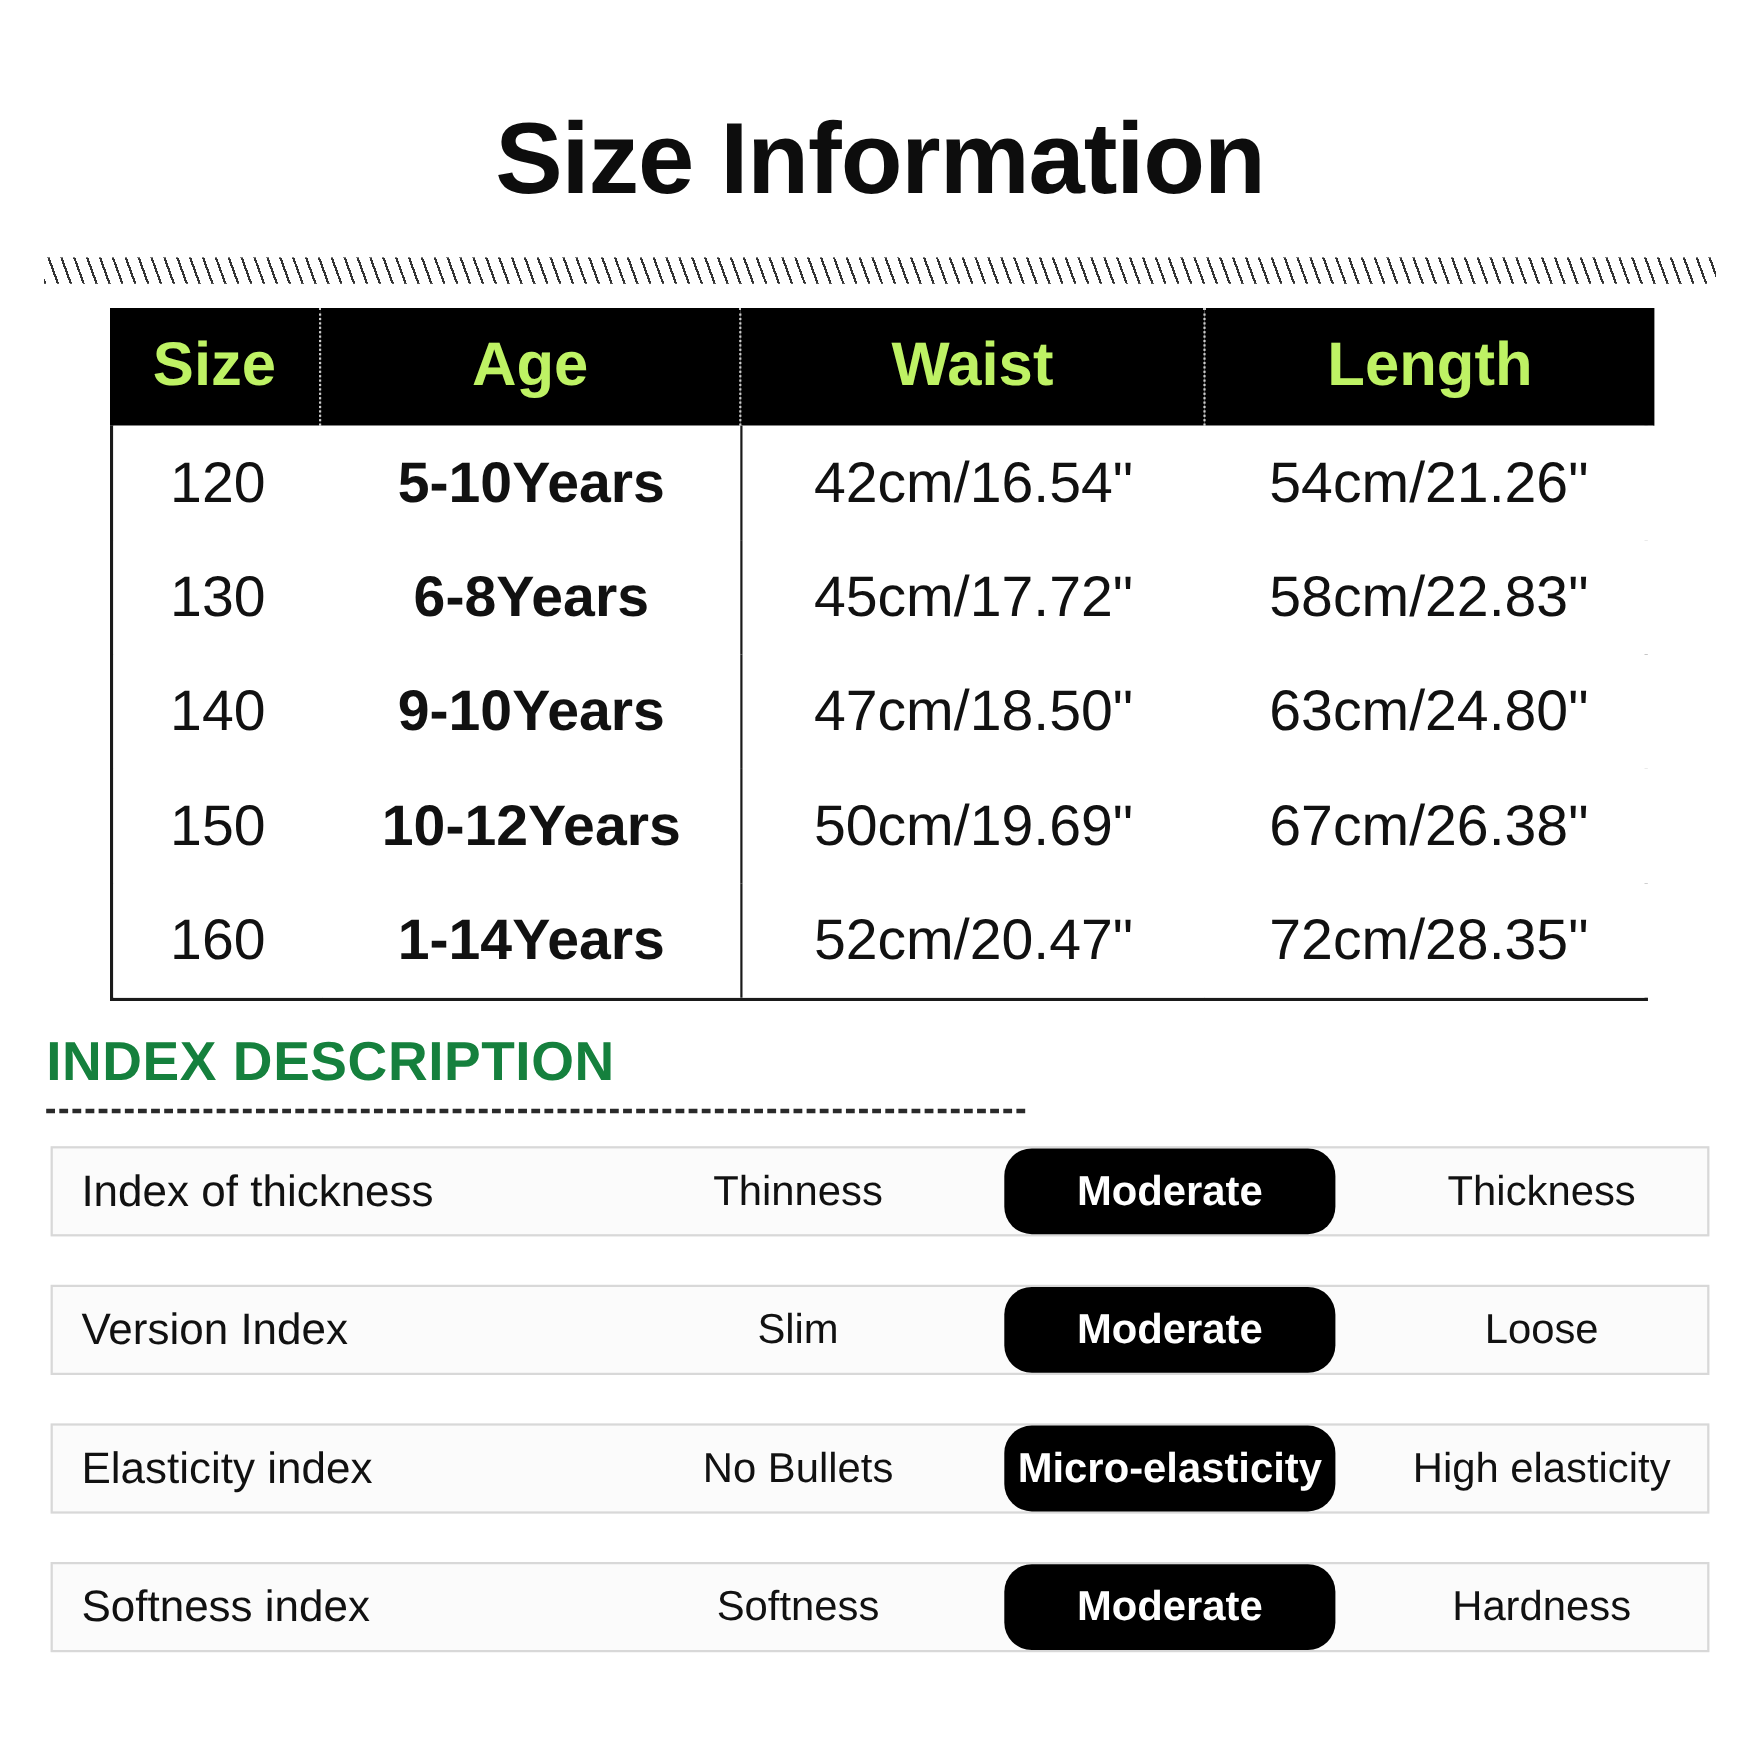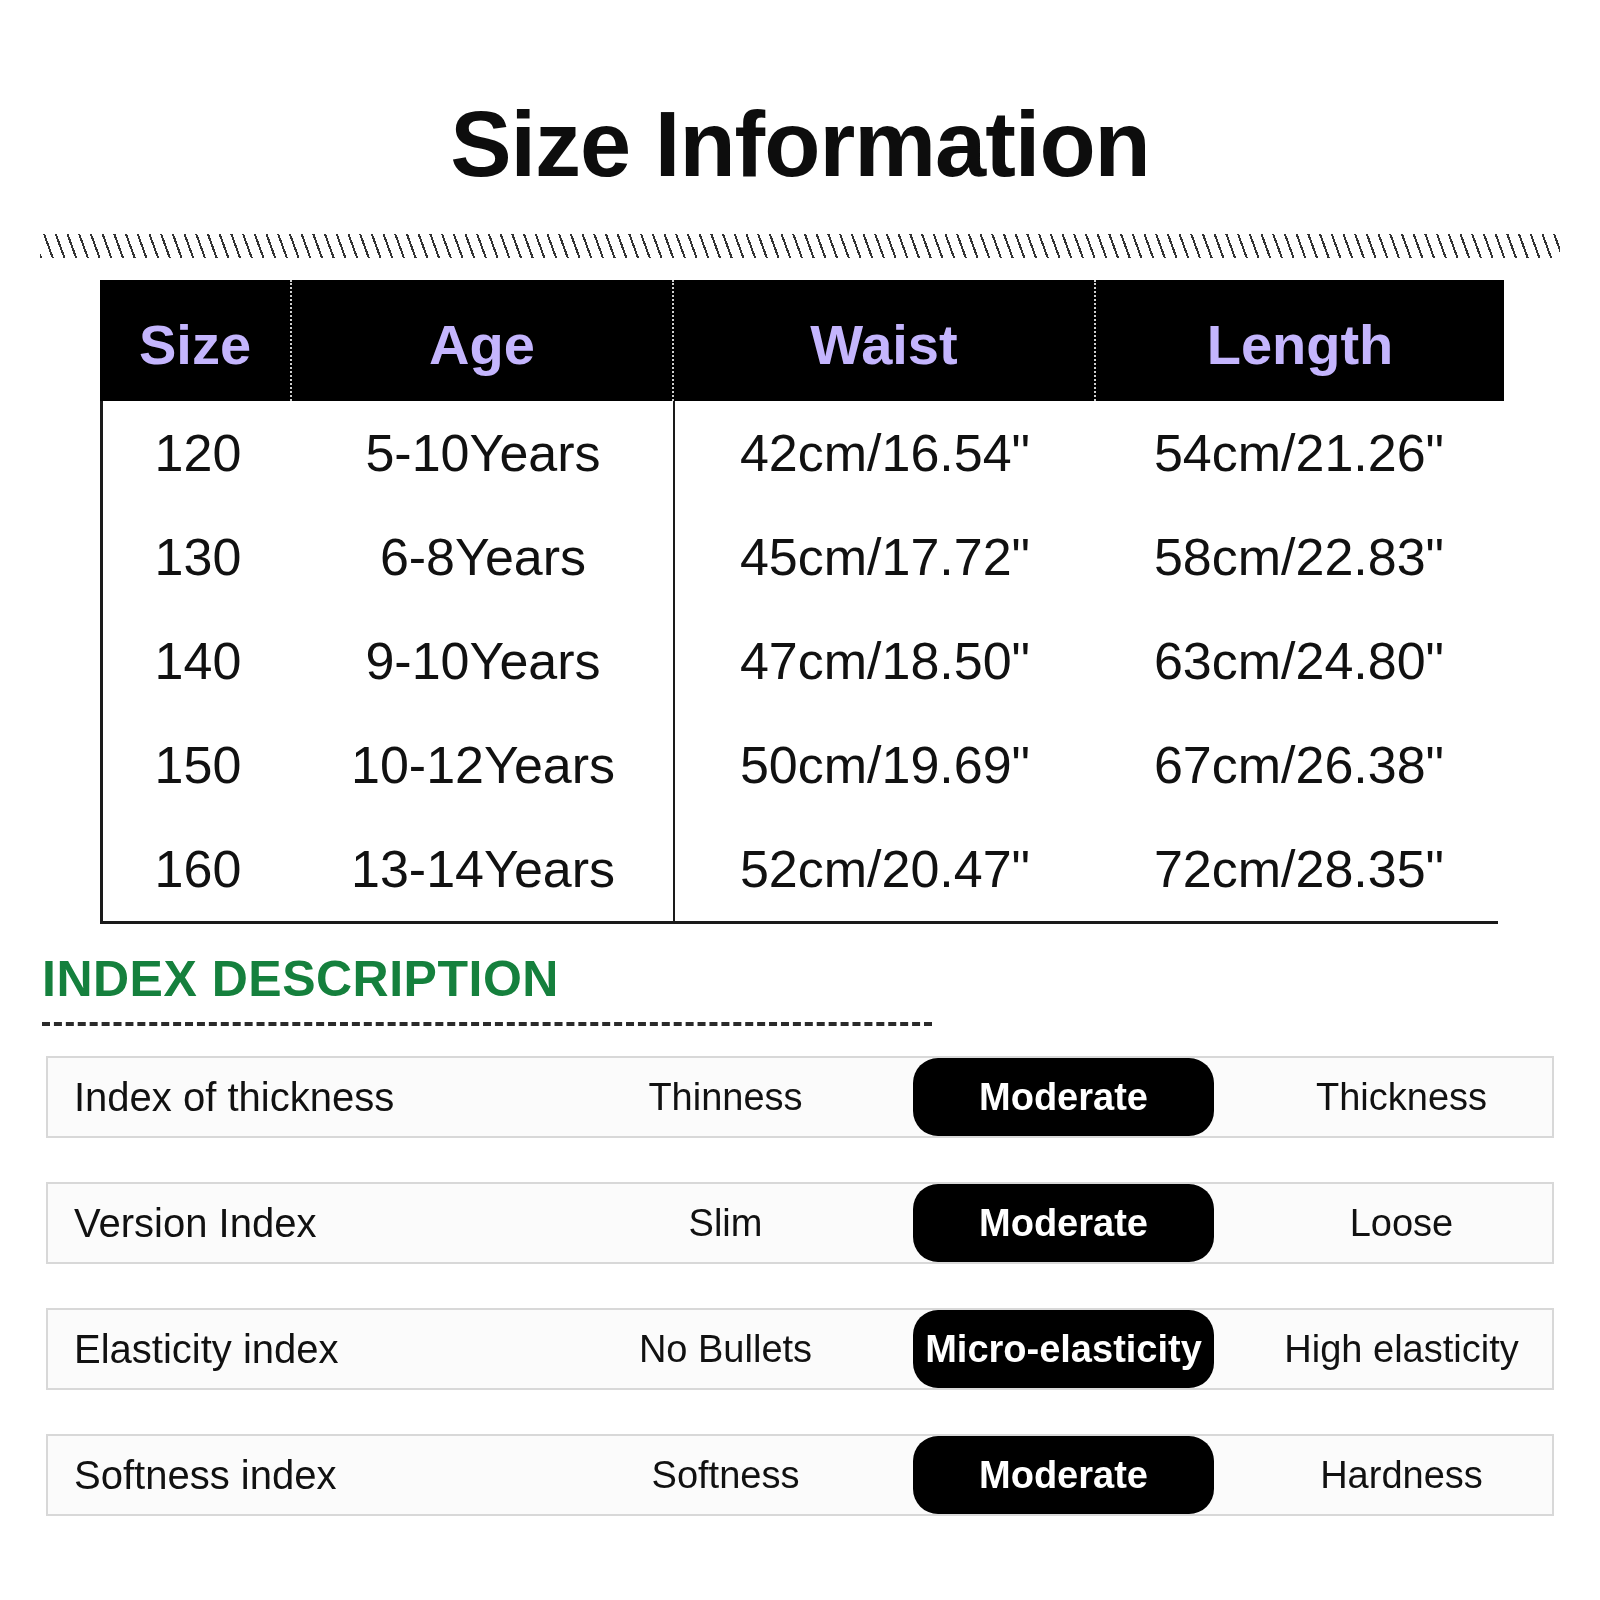--- a/index.html
+++ b/index.html
@@ -42,40 +42,41 @@
 
   
   .size-table {
     margin: 22px 100px 0 100px;
     border-collapse: collapse;
     width: 1398px;
     table-layout: fixed;
   }
   .size-table thead th {
     background: #000000;
-    color: #c4b5fd;
+    color: #bef264;
     font-size: 56px;
     font-weight: bold;
-    padding: 32px 0 24px 0;
+    padding: 18px 0 24px 0;
     text-align: center;
     border-right: 2px dotted #cfcfcf;
   }
   .size-table thead th:last-child { border-right: none; }
 
   .size-table tbody td {
     font-size: 52px;
     text-align: center;
     padding: 22px 0;
     color: #111111;
     border: none;
     background: #ffffff;
     margin-left: 23px;
   }
   .size-table tbody td.col-age {
     border-right: 2px solid #1a1a1a;
+    font-weight: bold;
   }
   .size-table tbody {
     outline: 3px solid #1a1a1a;
   }
   .table-body-wrap {
     border: 3px solid #1a1a1a;
     border-top: none;
     margin: 0 100px;
     width: 1398px;
     box-sizing: border-box;
@@ -172,21 +173,21 @@
         <td>63cm/24.80"</td>
       </tr>
       <tr>
         <td>150</td>
         <td class="col-age">10-12Years</td>
         <td>50cm/19.69"</td>
         <td>67cm/26.38"</td>
       </tr>
       <tr>
         <td>160</td>
-        <td class="col-age">13-14Years</td>
+        <td class="col-age">1-14Years</td>
         <td>52cm/20.47"</td>
         <td>72cm/28.35"</td>
       </tr>
     </tbody>
   </table>
 </div>
 
 <div class="index-heading">INDEX DESCRIPTION</div>
 <div class="dashed-rule"></div>
 

